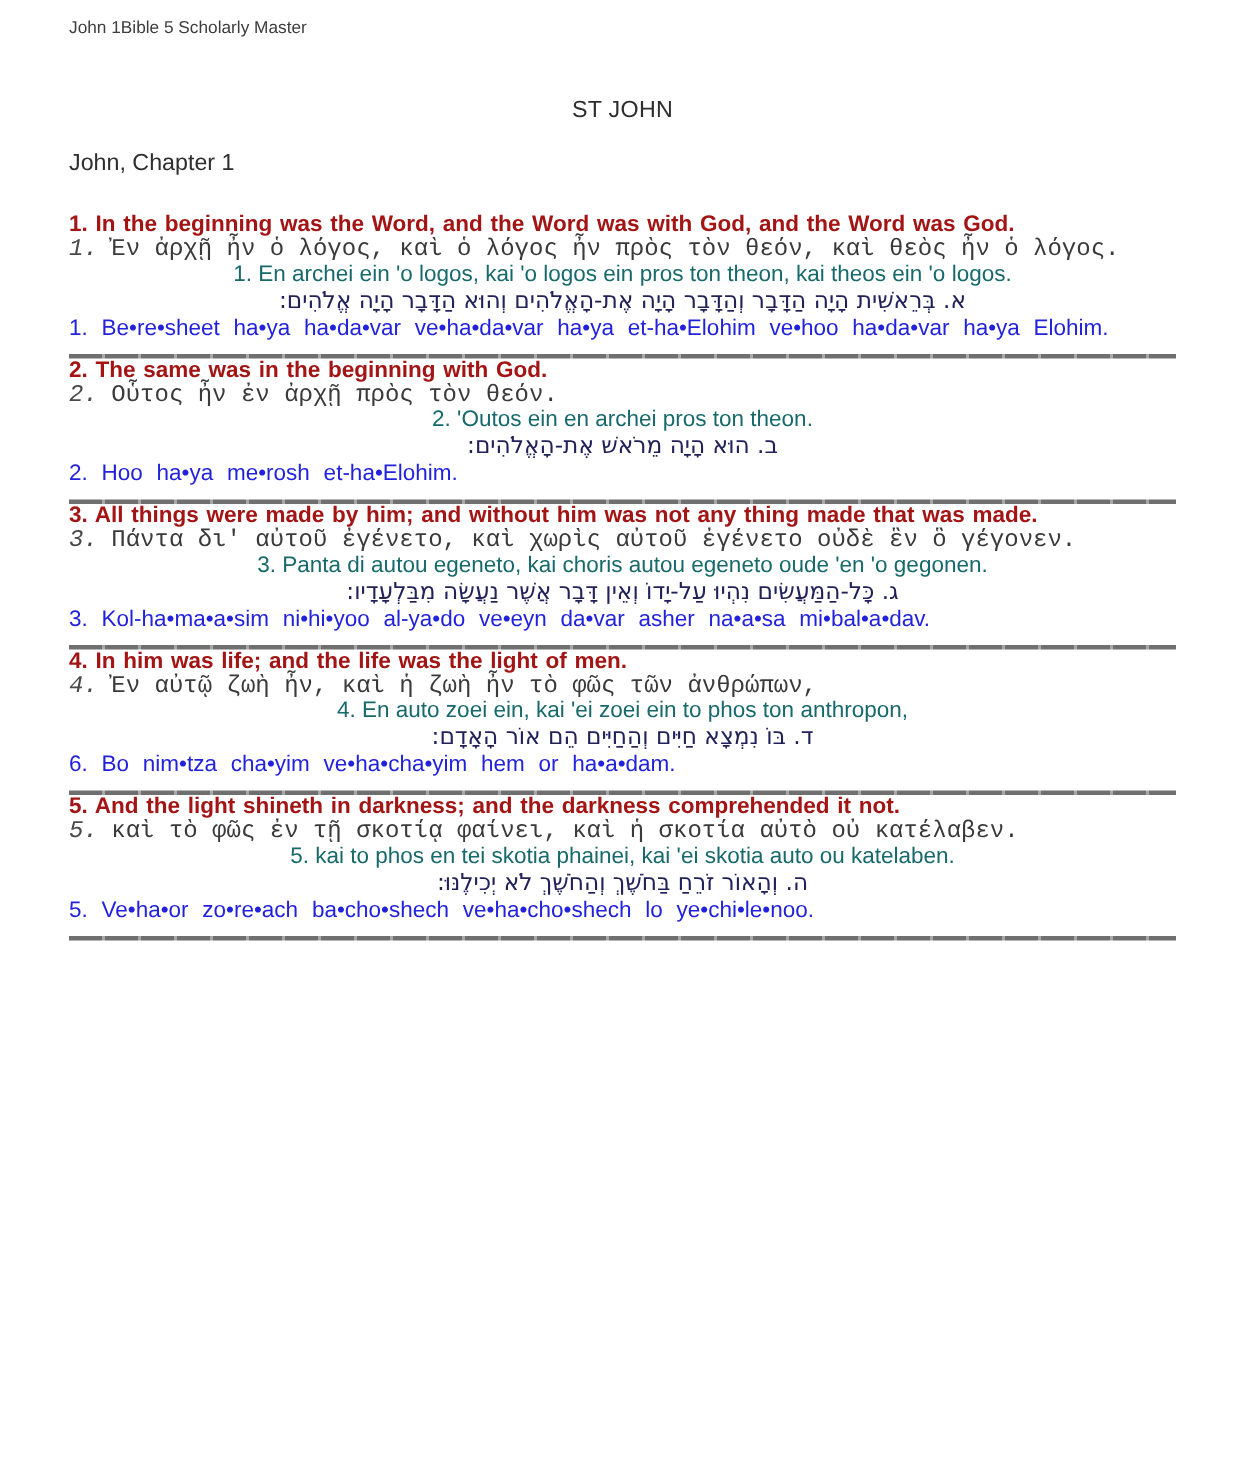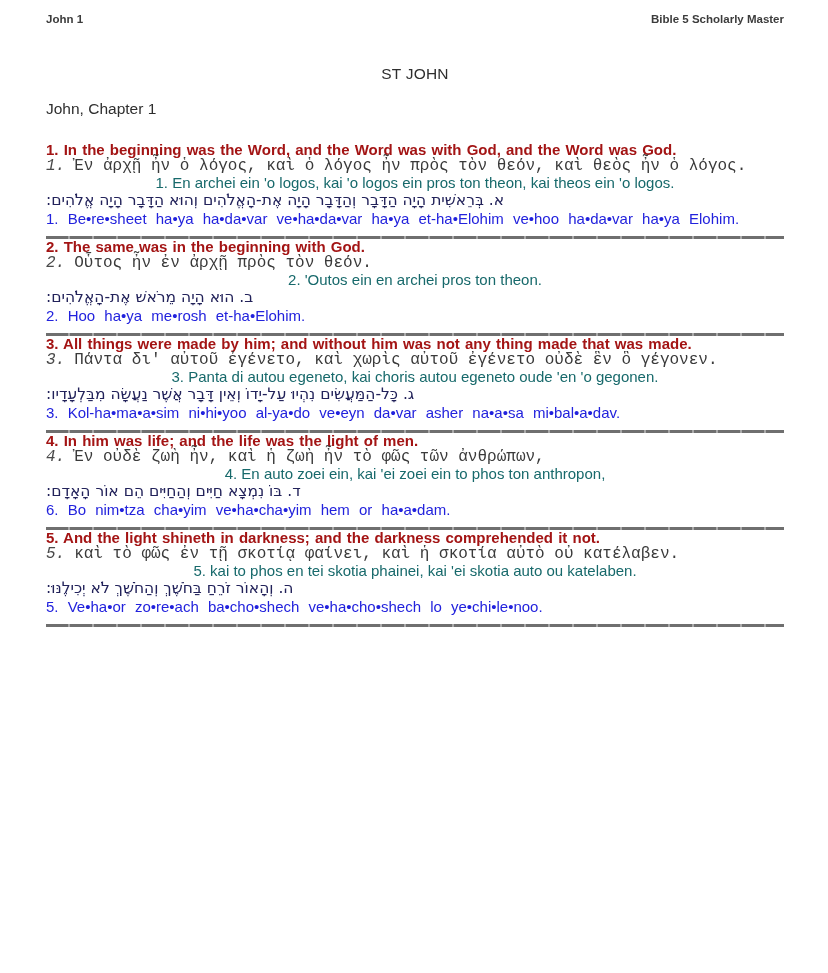--- a/index.html
+++ b/index.html
@@ -4,22 +4,22 @@
 <style>
   html, body { margin: 0; padding: 0; background: #ffffff; }
   body {
     width: 828px; height: 973px; overflow: hidden;
     font-family: "Liberation Sans", sans-serif;
     -webkit-font-smoothing: antialiased;
   }
   .page { padding: 0 44px 0 46px; }
 
   .running-header {
-    display: flex; justify-content: space-between;
-    padding-top: 12px; font-size: 11.5px; line-height: 14px; color: #3c3c3c; font-weight: bold;
+    display: flex; 
+    padding-top: 12px; font-size: 11.5px; line-height: 14px; color: #3c3c3c;
   }
 
   .book-title {
     margin: 21px 0 0; text-align: center;
     font-size: 15.5px; font-weight: 400; line-height: 18px; color: #2e2e2e;
     letter-spacing: 0.2px;
   }
   .chapter-heading {
     margin: 17px 0 0; text-align: left;
     font-size: 15.5px; font-weight: 400; line-height: 17px; color: #2e2e2e;
@@ -33,21 +33,21 @@
   .verse:first-of-type .v-en { margin-top: 25px; }
   .v-gr {
     margin-top: 14px; font-size: 16px; line-height: 17px; color: #3a3a3a;
     font-family: Liberation Mono, monospace;
   }
   .v-gr .gnum { font-style: italic; color: #4a4a4a; margin-right: 9px; }
   .v-grt {
     margin-top: 14px; font-size: 15px; line-height: 16px; color: #17696b; text-align: center;
   }
   .v-he {
-    margin-top: 14px; direction: rtl; text-align: left;
+    margin-top: 14px; direction: rtl; text-align: center;
     font-size: 15.5px; line-height: 18px; color: #22225a;
     font-family: "DejaVu Sans", sans-serif;
   }
   .v-het {
     margin-top: 10px; font-size: 15px; line-height: 19px; color: #2222dd;
     word-spacing: 5px;
   }
   .sep {
     margin-top: 8px; height: 3px; width: 100%;
     background: repeating-linear-gradient(90deg,
@@ -93,21 +93,21 @@
     <p class="v-en">3. All things were made by him; and without him was not any thing made that was made.</p>
     <p class="v-gr"><span class="gnum">3.</span><span>Πάντα δι' αὐτοῦ ἐγένετο, καὶ χωρὶς αὐτοῦ ἐγένετο οὐδὲ ἓν ὃ γέγονεν.</span></p>
     <p class="v-grt">3. Panta di autou egeneto, kai choris autou egeneto oude 'en 'o gegonen.</p>
     <p class="v-he" dir="rtl">ג. כָּל-הַמַּעֲשִׂים נִהְיוּ עַל-יָדוֹ וְאֵין דָּבָר אֲשֶׁר נַעֲשָׂה מִבַּלְעָדָיו:</p>
     <p class="v-het">3. Kol-ha•ma•a•sim ni•hi•yoo al-ya•do ve•eyn da•var asher na•a•sa mi•bal•a•dav.</p>
     <div class="sep"></div>
   </section>
 
   <section class="verse">
     <p class="v-en">4. In him was life; and the life was the light of men.</p>
-    <p class="v-gr"><span class="gnum">4.</span><span>Ἐν οὐδὲ ζωὴ ἦν, καὶ ἡ ζωὴ ἦν τὸ φῶς τῶν ἀνθρώπων,</span></p>
+    <p class="v-gr"><span class="gnum">4.</span><span>Ἐν αὐτῷ ζωὴ ἦν, καὶ ἡ ζωὴ ἦν τὸ φῶς τῶν ἀνθρώπων,</span></p>
     <p class="v-grt">4. En auto zoei ein, kai 'ei zoei ein to phos ton anthropon,</p>
     <p class="v-he" dir="rtl">ד. בּוֹ נִמְצָא חַיִּים וְהַחַיִּים הֵם אוֹר הָאָדָם:</p>
     <p class="v-het">6. Bo nim•tza cha•yim ve•ha•cha•yim hem or ha•a•dam.</p>
     <div class="sep"></div>
   </section>
 
   <section class="verse">
     <p class="v-en">5. And the light shineth in darkness; and the darkness comprehended it not.</p>
     <p class="v-gr"><span class="gnum">5.</span><span>καὶ τὸ φῶς ἐν τῇ σκοτίᾳ φαίνει, καὶ ἡ σκοτία αὐτὸ οὐ κατέλαβεν.</span></p>
     <p class="v-grt">5. kai to phos en tei skotia phainei, kai 'ei skotia auto ou katelaben.</p>

